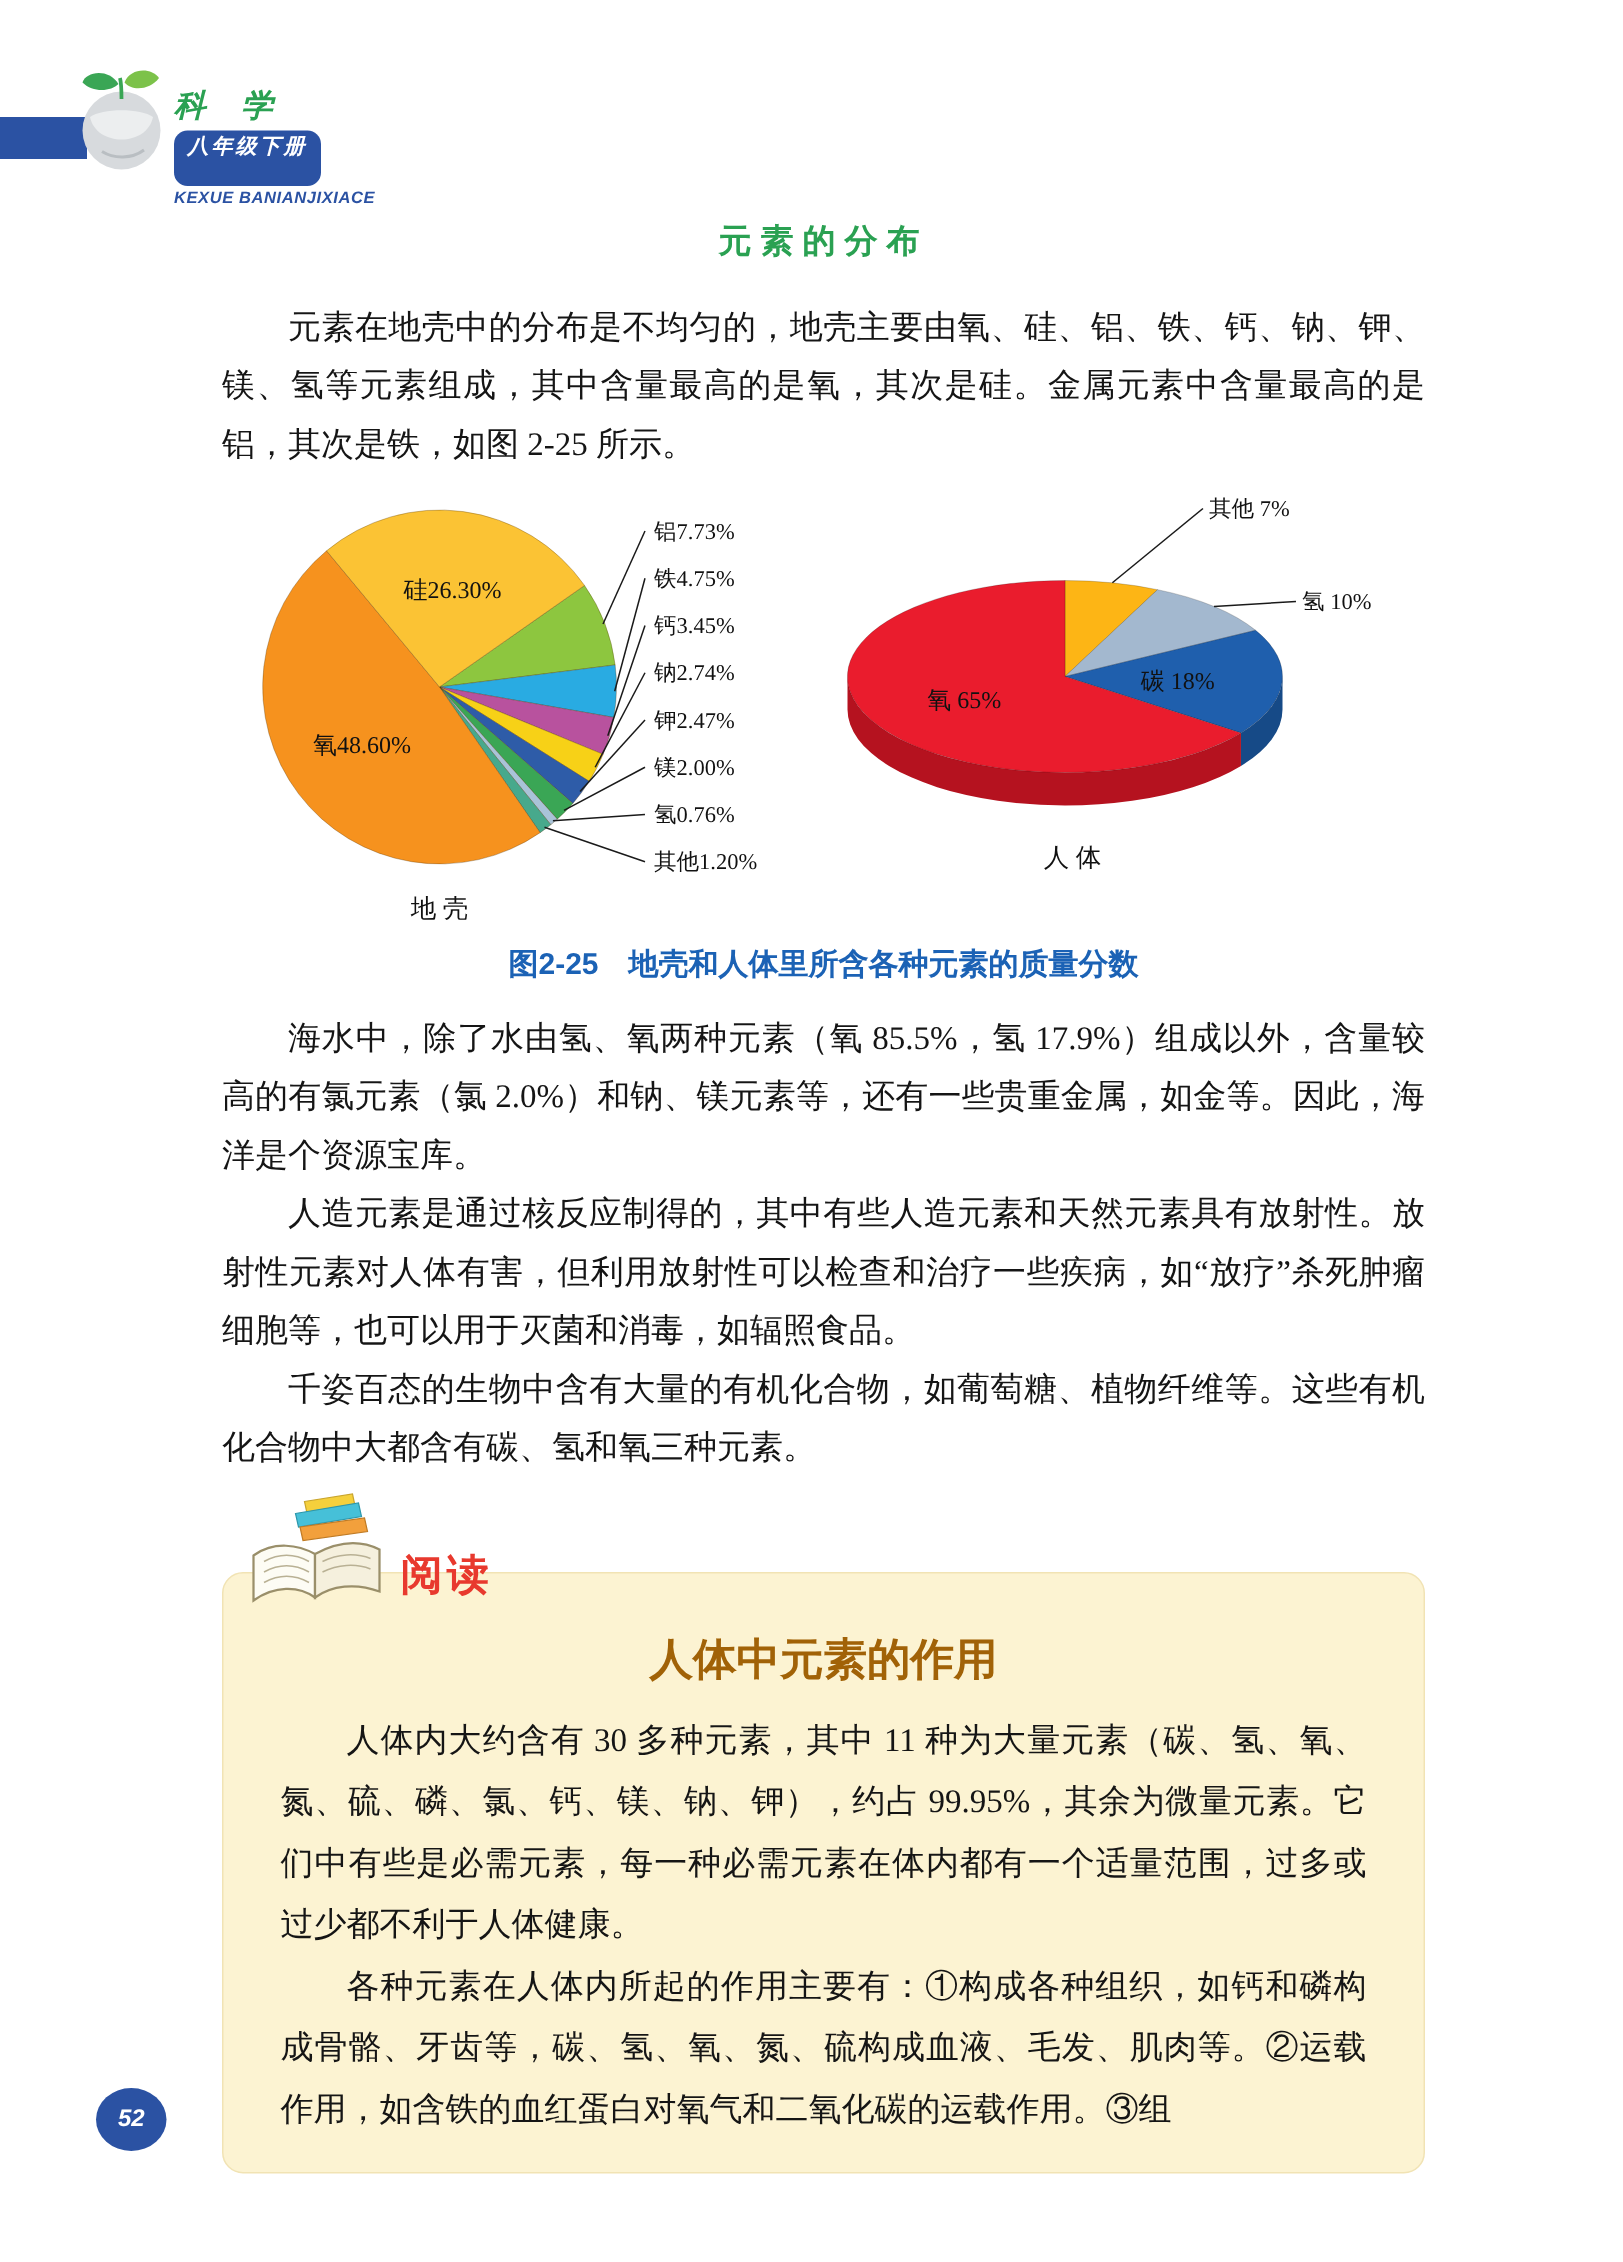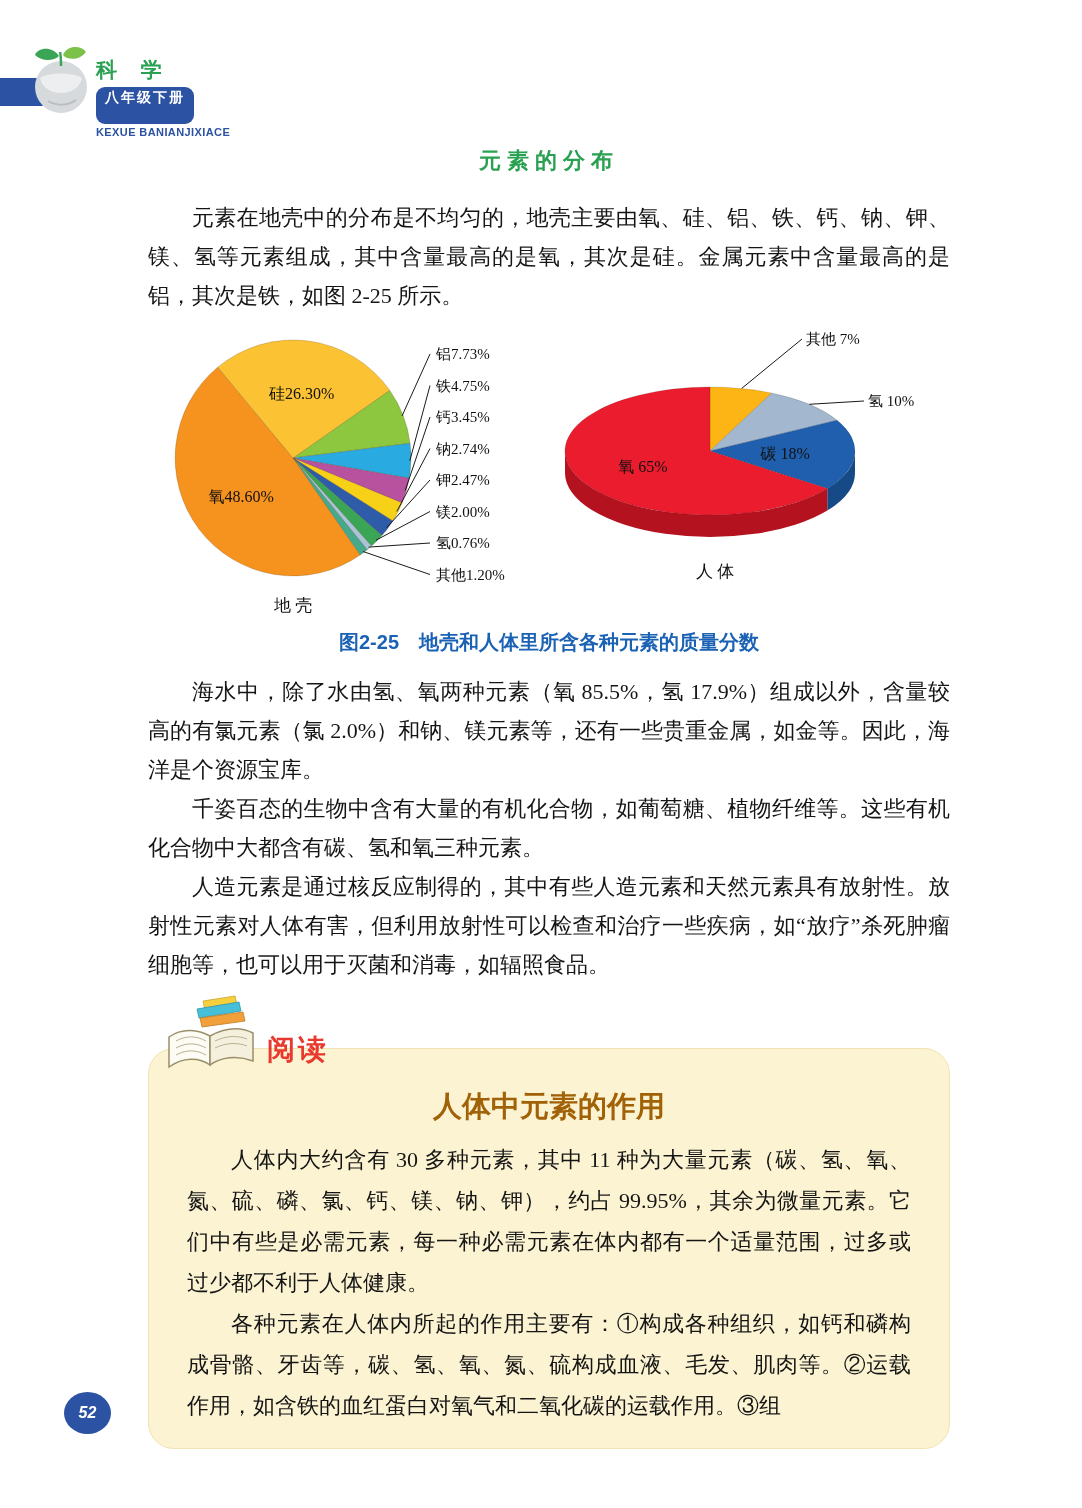--- a/index.html
+++ b/index.html
@@ -2,21 +2,21 @@
 <html><head>
 <meta charset="utf-8">
 <style>
   * { margin:0; padding:0; box-sizing:border-box; }
   html,body { background:#ffffff; }
   .page { position:relative; width:1082px; height:1508px; background:#ffffff; overflow:hidden;
           font-family:"Liberation Serif","DejaVu Serif",serif; color:#151515; }
 
   
   .edge-band { position:absolute; left:0; top:78px; width:58px; height:28px; background:#2b52a3; }
-  .logo { position:absolute; left:28px; top:46px; display:flex; align-items:flex-start; }
+  .logo { position:absolute; left:48px; top:46px; display:flex; align-items:flex-start;font-style:italic; }
   .logo-globe { width:66px; height:70px; }
   .logo-text { margin-left:2px; margin-top:10px; font-family:"Liberation Sans",sans-serif; }
   .logo-subject { color:#2aa152; font-size:21px; font-weight:bold; letter-spacing:9px; }
   .logo-grade { display:inline-block; margin-top:3px; background:#2b52a3; color:#fff; font-size:14px;
                 font-weight:bold; padding:2px 9px 17px; border-radius:9px; letter-spacing:2px; }
   .logo-pinyin { margin-top:2px; color:#2b52a3; font-size:11px; font-weight:bold; letter-spacing:0.4px; }
 
   
   .content { position:absolute; left:148px; top:146px; width:802px; }
   .page-title { text-align:center; color:#2aa152; font-size:22px; font-weight:bold; letter-spacing:6px;
@@ -26,21 +26,21 @@
   
   .figure { margin-top:8px; }
   .charts { display:flex; align-items:flex-start; }
   .chart-svg { display:block; }
   svg text { font-family:"Liberation Serif","DejaVu Serif",serif; }
   .figcaption { text-align:center; color:#1b62b5; font-weight:bold; font-size:20px;
                 font-family:"Liberation Sans",sans-serif; margin:4px 0 16px; }
 
   
   .reading { position:relative; margin-top:64px; background:#fcf3d2; border:1px solid #f1e3b4;
-             border-radius:26px; padding:38px 38px 22px; }
+             border-radius:14px; padding:38px 38px 22px; }
   .reading-badge { position:absolute; left:14px; top:-56px; display:flex; align-items:flex-end; }
   .books-icon { width:100px; height:80px; }
   .reading-label { color:#e8392e; font-size:28px; font-weight:bold; letter-spacing:3px;
                    font-family:"Liberation Sans",sans-serif; margin-left:4px; margin-bottom:4px; }
   .reading-title { text-align:center; color:#a16207; font-size:29px; font-weight:bold;
                    font-family:"Liberation Sans",sans-serif; margin-bottom:12px; }
   .reading .para { line-height:41px; }
 
   
   .page-num { position:absolute; left:64px; top:1392px; width:47px; height:42px; border-radius:50%;
@@ -122,22 +122,22 @@
             <text x="318" y="83" text-anchor="start" font-size="15" fill="#111">氢 10%</text>
             <text x="235.2512153234917" y="136.08966848993555" text-anchor="middle" font-size="16" fill="#111">碳 18%</text>
             <text x="92.81810807619706" y="149.10880383133212" text-anchor="middle" font-size="16" fill="#111">氧 65%</text>
             <text x="165" y="254" text-anchor="middle" font-size="17" fill="#111">人 体</text>
           </svg>
       </div>
       <figcaption class="figcaption">图2-25　地壳和人体里所含各种元素的质量分数</figcaption>
     </figure>
 
     <p class="para">海水中，除了水由氢、氧两种元素（氧 85.5%，氢 17.9%）组成以外，含量较高的有氯元素（氯 2.0%）和钠、镁元素等，还有一些贵重金属，如金等。因此，海洋是个资源宝库。</p>
+    <p class="para">人造元素是通过核反应制得的，其中有些人造元素和天然元素具有放射性。放射性元素对人体有害，但利用放射性可以检查和治疗一些疾病，如“放疗”杀死肿瘤细胞等，也可以用于灭菌和消毒，如辐照食品。</p>
     <p class="para">千姿百态的生物中含有大量的有机化合物，如葡萄糖、植物纤维等。这些有机化合物中大都含有碳、氢和氧三种元素。</p>
-    <p class="para">人造元素是通过核反应制得的，其中有些人造元素和天然元素具有放射性。放射性元素对人体有害，但利用放射性可以检查和治疗一些疾病，如“放疗”杀死肿瘤细胞等，也可以用于灭菌和消毒，如辐照食品。</p>
 
     <section class="reading">
       <div class="reading-badge">
         <svg class="books-icon" viewBox="0 0 100 80">
           <path d="M40,8 L72,3 L73.5,10 L41.5,15 Z" fill="#f5d03c" stroke="#c9a52d" stroke-width="0.8"></path>
           <path d="M34,16 L76,9 L78,18 L36,25 Z" fill="#46c0d8" stroke="#2d97ab" stroke-width="0.8"></path>
           <path d="M37,25 L80,19 L82,28 L39,34 Z" fill="#f2a03c" stroke="#c07b24" stroke-width="0.8"></path>
           <path d="M6,44 C20,34 36,37 47,43 L47,72 C36,64 20,64 6,74 Z" fill="#fdfcf4" stroke="#9a8f6a" stroke-width="1.5"></path>
           <path d="M90,40 C74,32 58,37 47,43 L47,72 C58,64 74,62 90,68 Z" fill="#f5f0dd" stroke="#9a8f6a" stroke-width="1.5"></path>
           <path d="M13,48 C24,42 34,43 43,48" stroke="#b9b194" stroke-width="1" fill="none"></path>

